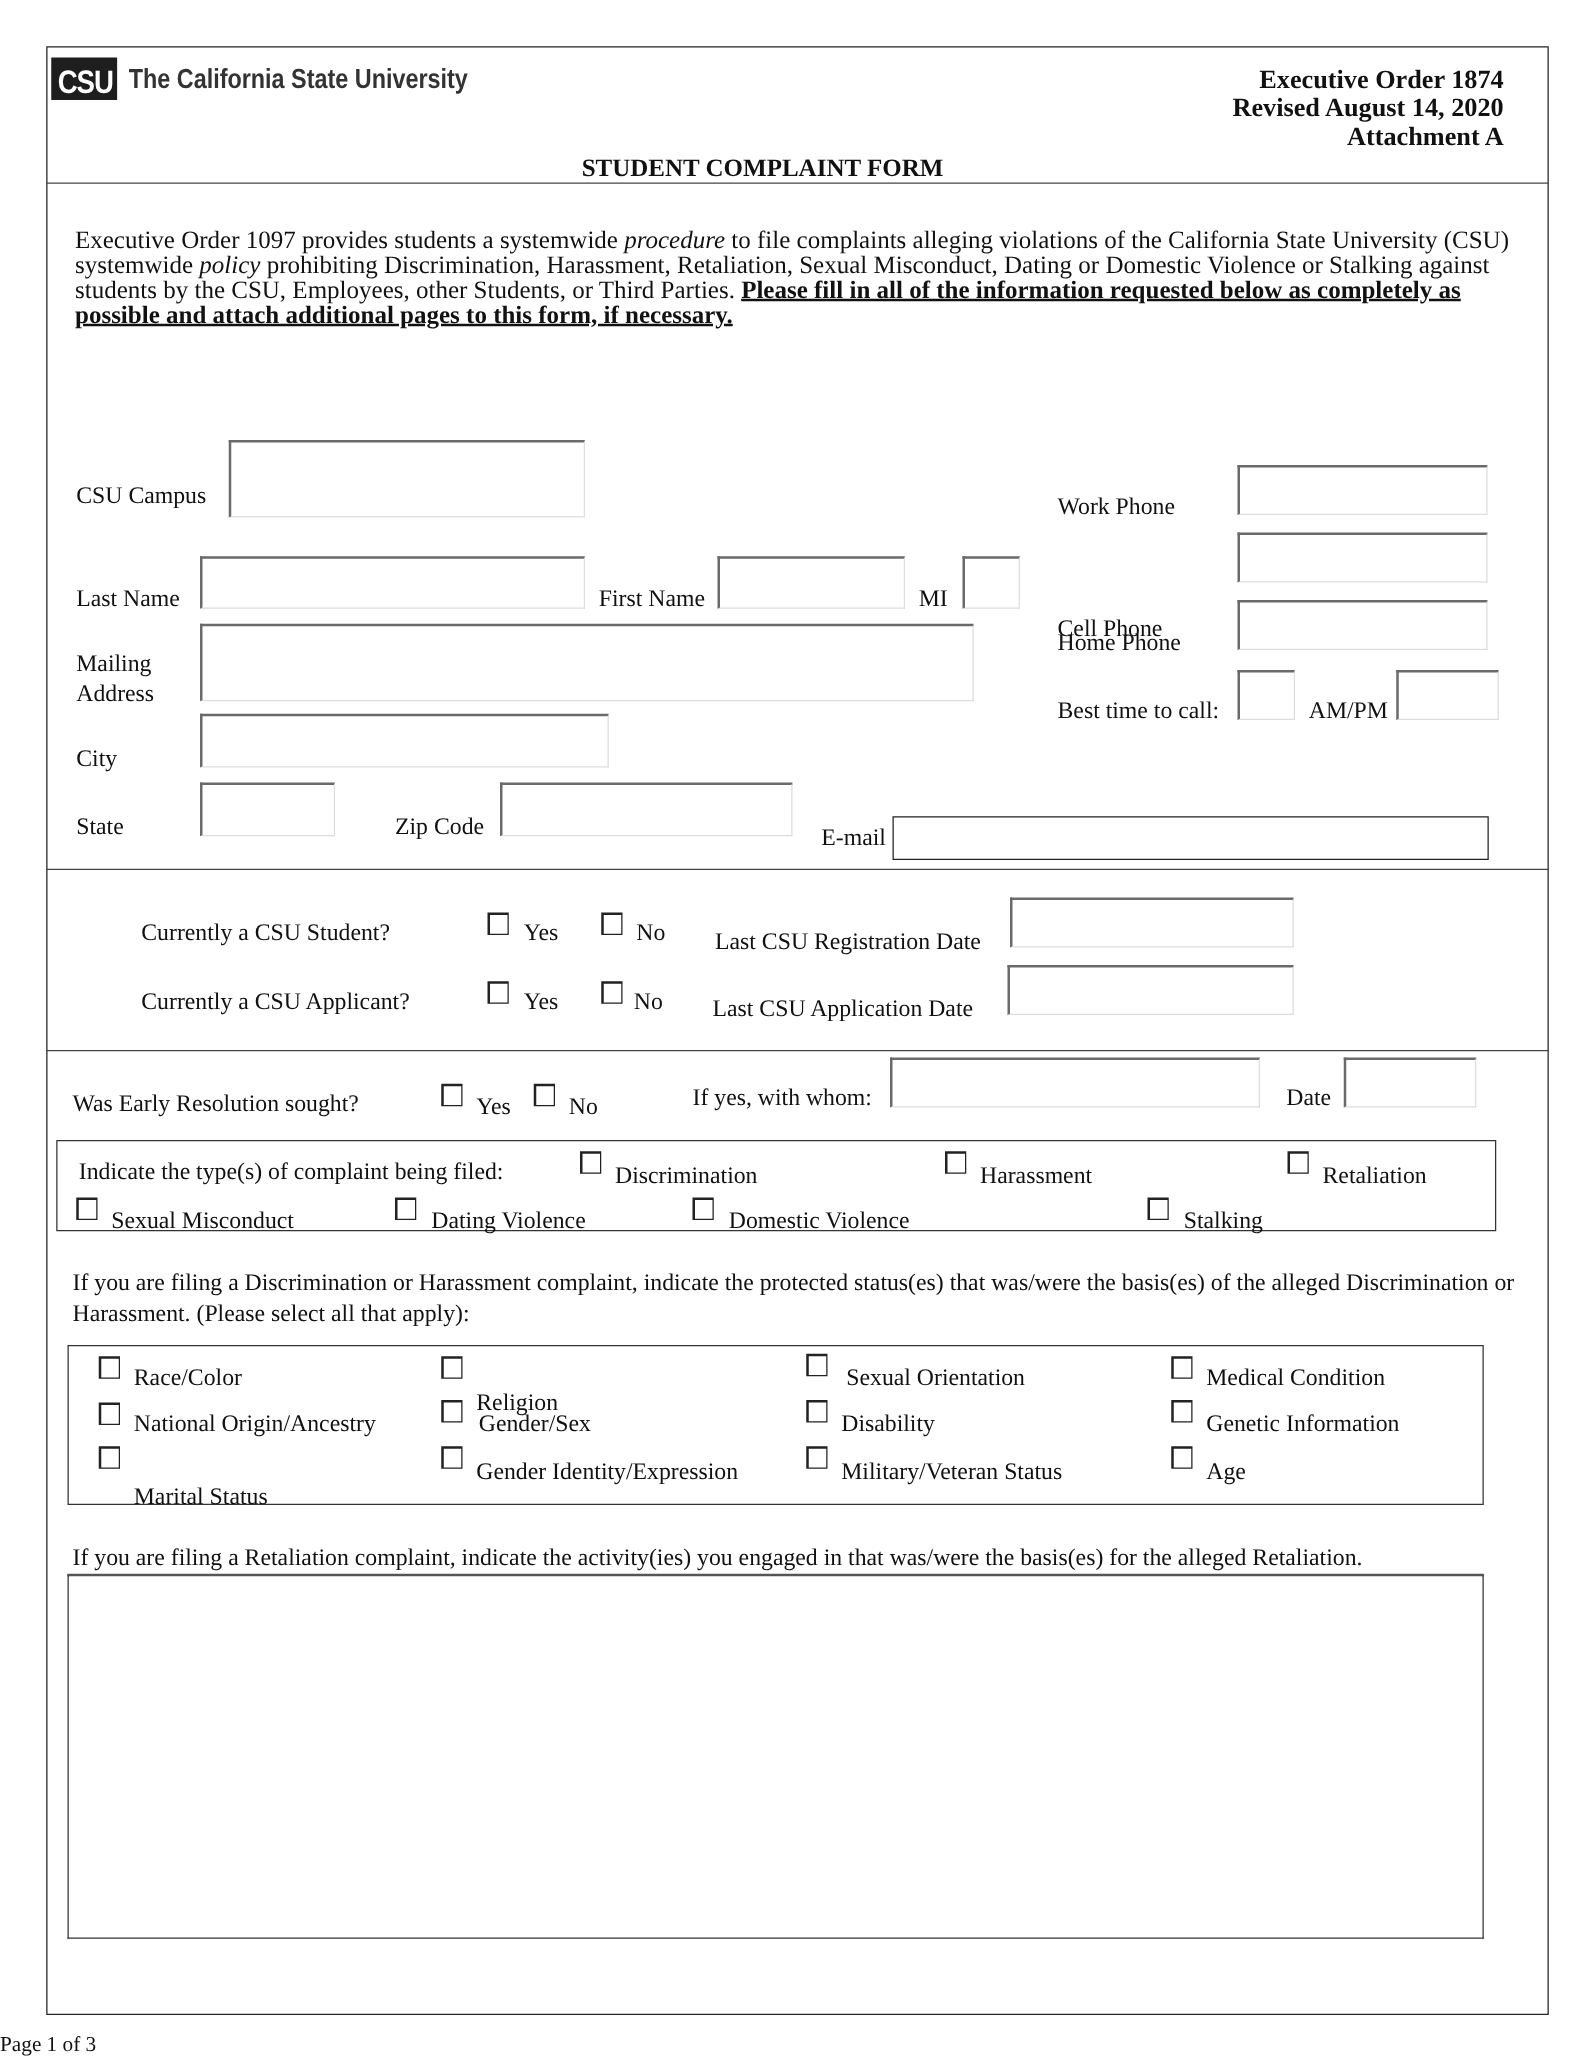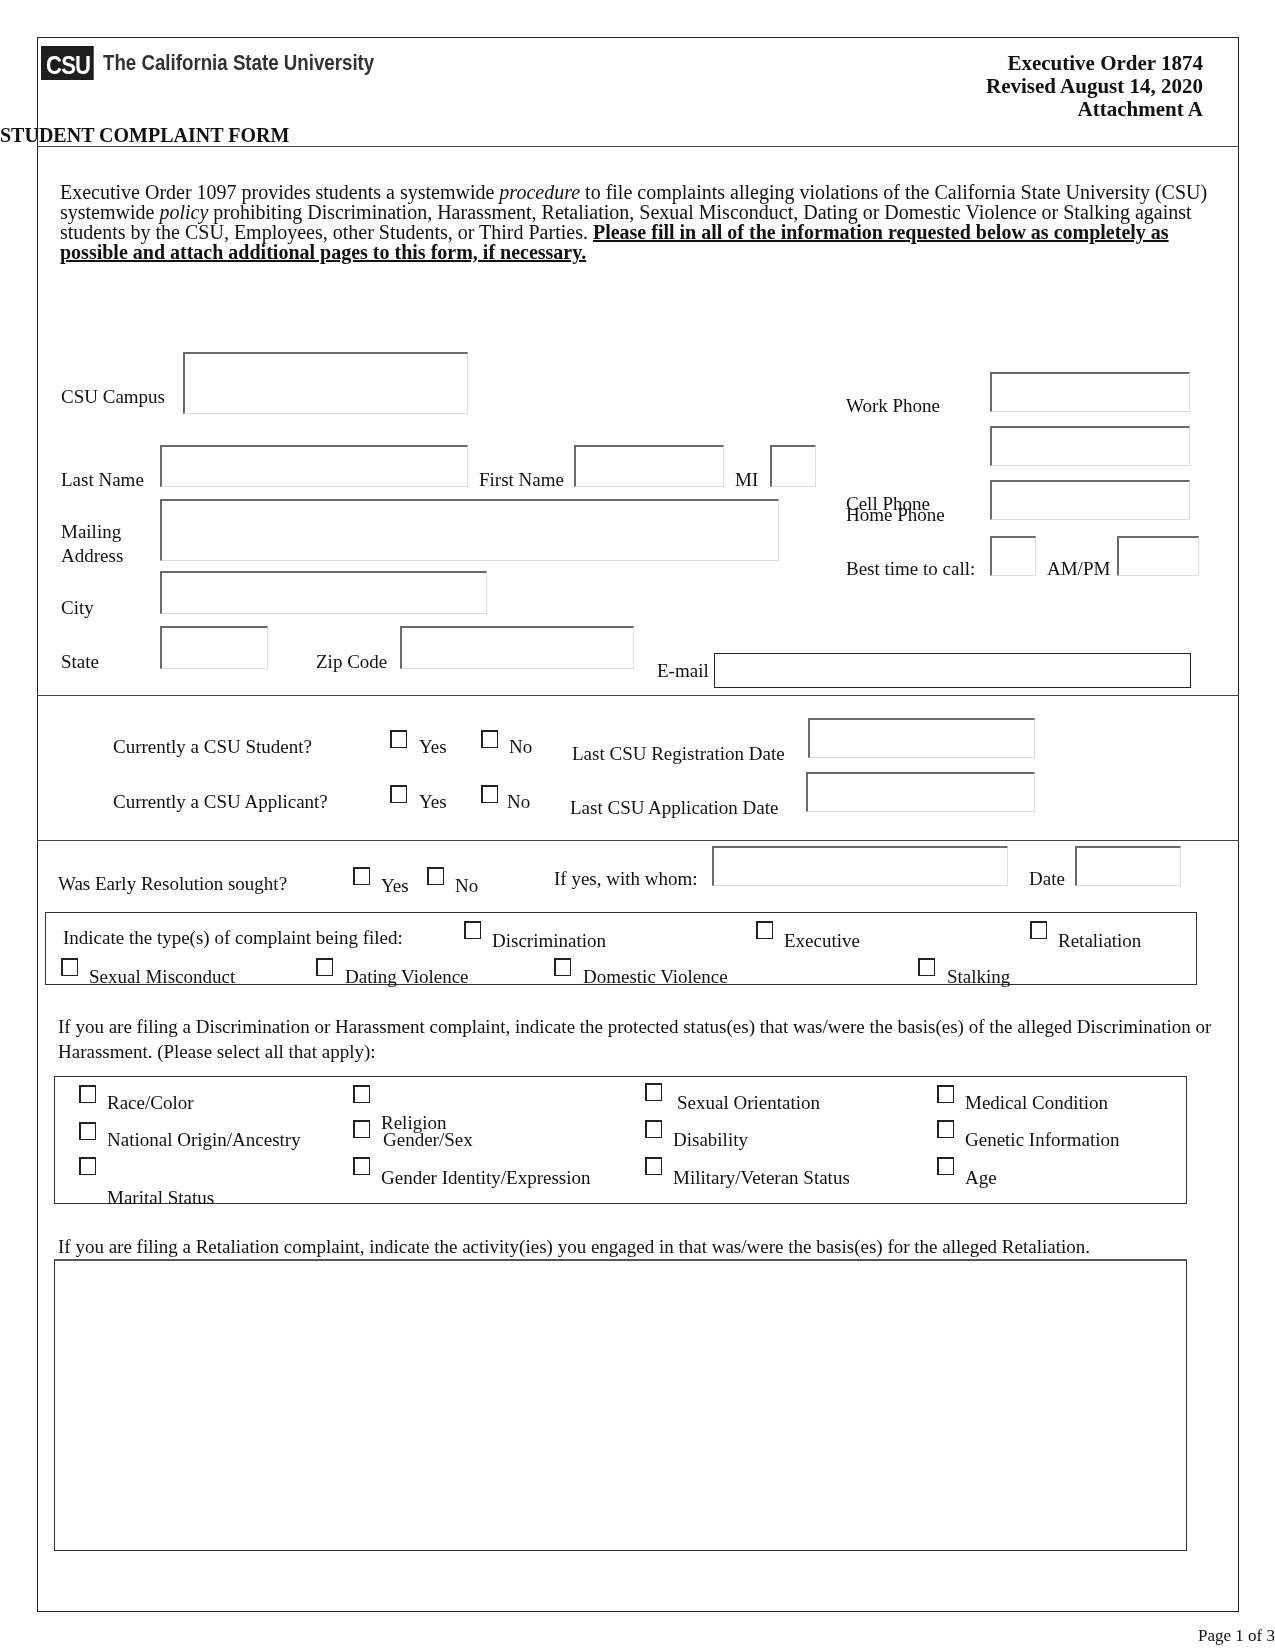--- a/index.html
+++ b/index.html
@@ -3,29 +3,29 @@
 <meta charset="utf-8">
 <style>
   html, body { margin:0; padding:0; background:#fff; }
   body { width:1275px; height:1650px; position:relative; font-family:"Liberation Serif", serif; color:#111; overflow:hidden; }
   .frame { position:absolute; left:37px; top:37px; width:1202px; height:1575px; border:1.5px solid #222; box-sizing:border-box; }
   .hline { position:absolute; height:0; border-top:1.5px solid #444; }
   .logo { position:absolute; left:41px; top:46px; display:flex; align-items:center; }
   .logo-mark { background:#1e1e1e; color:#fff; font-family:"Liberation Sans", sans-serif; font-weight:bold; font-size:26px; letter-spacing:-1px; padding:2px 6px; height:34px; line-height:34px; transform:scaleX(0.85); transform-origin:left; width:62px; box-sizing:border-box; }
   .logo-text { font-family:"Liberation Sans", sans-serif; font-weight:bold; color:#333; font-size:22px; margin-left:0px; transform:scaleX(0.85); transform-origin:left; white-space:nowrap; }
   .hdr-right { position:absolute; right:72px; top:52px; text-align:right; font-weight:bold; font-size:21px; line-height:23px; }
-  .form-title { position:absolute; left:0; width:1220px; top:124px; font-weight:bold; font-size:20px; }
+  .form-title { position:absolute; left:0; width:1220px; text-align:center; top:124px; font-weight:bold; font-size:20px; }
   .intro { position:absolute; left:60px; top:182px; width:1160px; font-size:20px; line-height:20px; }
   .intro b { text-decoration:underline; }
   .lbl { position:absolute; font-size:19px; white-space:nowrap; }
   .box { position:absolute; box-sizing:border-box; border-top:2px solid #6a6a6a; border-left:2px solid #6a6a6a; border-right:1px solid #ddd; border-bottom:1px solid #ddd; background:#fff; }
   .box.dark { border:1.5px solid #222; }
   .cb { position:absolute; width:17px; height:18px; box-sizing:border-box; border:2px solid #222; border-right-width:1.5px; border-bottom-width:1.5px; background:#fff; }
   .panel { position:absolute; box-sizing:border-box; border:1.5px solid #333; }
-  .page-num { position:absolute; left:0; width:1275px; text-align:right; top:1626px; font-size:17px; }
+  .page-num { position:absolute; left:0; width:1275px; text-align:left; top:1626px; font-size:17px; }
 </style>
 </head>
 <body>
 
 <div class="frame"></div>
 
 <div class="logo">
   <div class="logo-mark">CSU</div>
   <div class="logo-text">The California State University</div>
 </div>
@@ -105,21 +105,21 @@
 <div class="box" style="left:712px; top:846px; width:296px; height:40px;"></div>
 <div class="lbl" style="left:1029px; top:868px;">Date</div>
 <div class="box" style="left:1075px; top:846px; width:106px; height:40px;"></div>
 
 <div class="panel" style="left:45px; top:912px; width:1152px; height:73px;"></div>
 <div class="lbl" style="left:63px; top:927px;">Indicate the type(s) of complaint being filed:</div>
 
 <div class="cb" style="left:464px; top:921px;"></div>
 <div class="lbl" style="left:492px; top:930px;">Discrimination</div>
 <div class="cb" style="left:756px; top:921px;"></div>
-<div class="lbl" style="left:784px; top:930px;">Executive</div>
+<div class="lbl" style="left:784px; top:930px;">Harassment</div>
 <div class="cb" style="left:1030px; top:921px;"></div>
 <div class="lbl" style="left:1058px; top:930px;">Retaliation</div>
 
 <div class="cb" style="left:61px; top:958px;"></div>
 <div class="lbl" style="left:89px; top:966px;">Sexual Misconduct</div>
 <div class="cb" style="left:316px; top:958px;"></div>
 <div class="lbl" style="left:345px; top:966px;">Dating Violence</div>
 <div class="cb" style="left:554px; top:958px;"></div>
 <div class="lbl" style="left:583px; top:966px;">Domestic Violence</div>
 <div class="cb" style="left:918px; top:958px;"></div>

